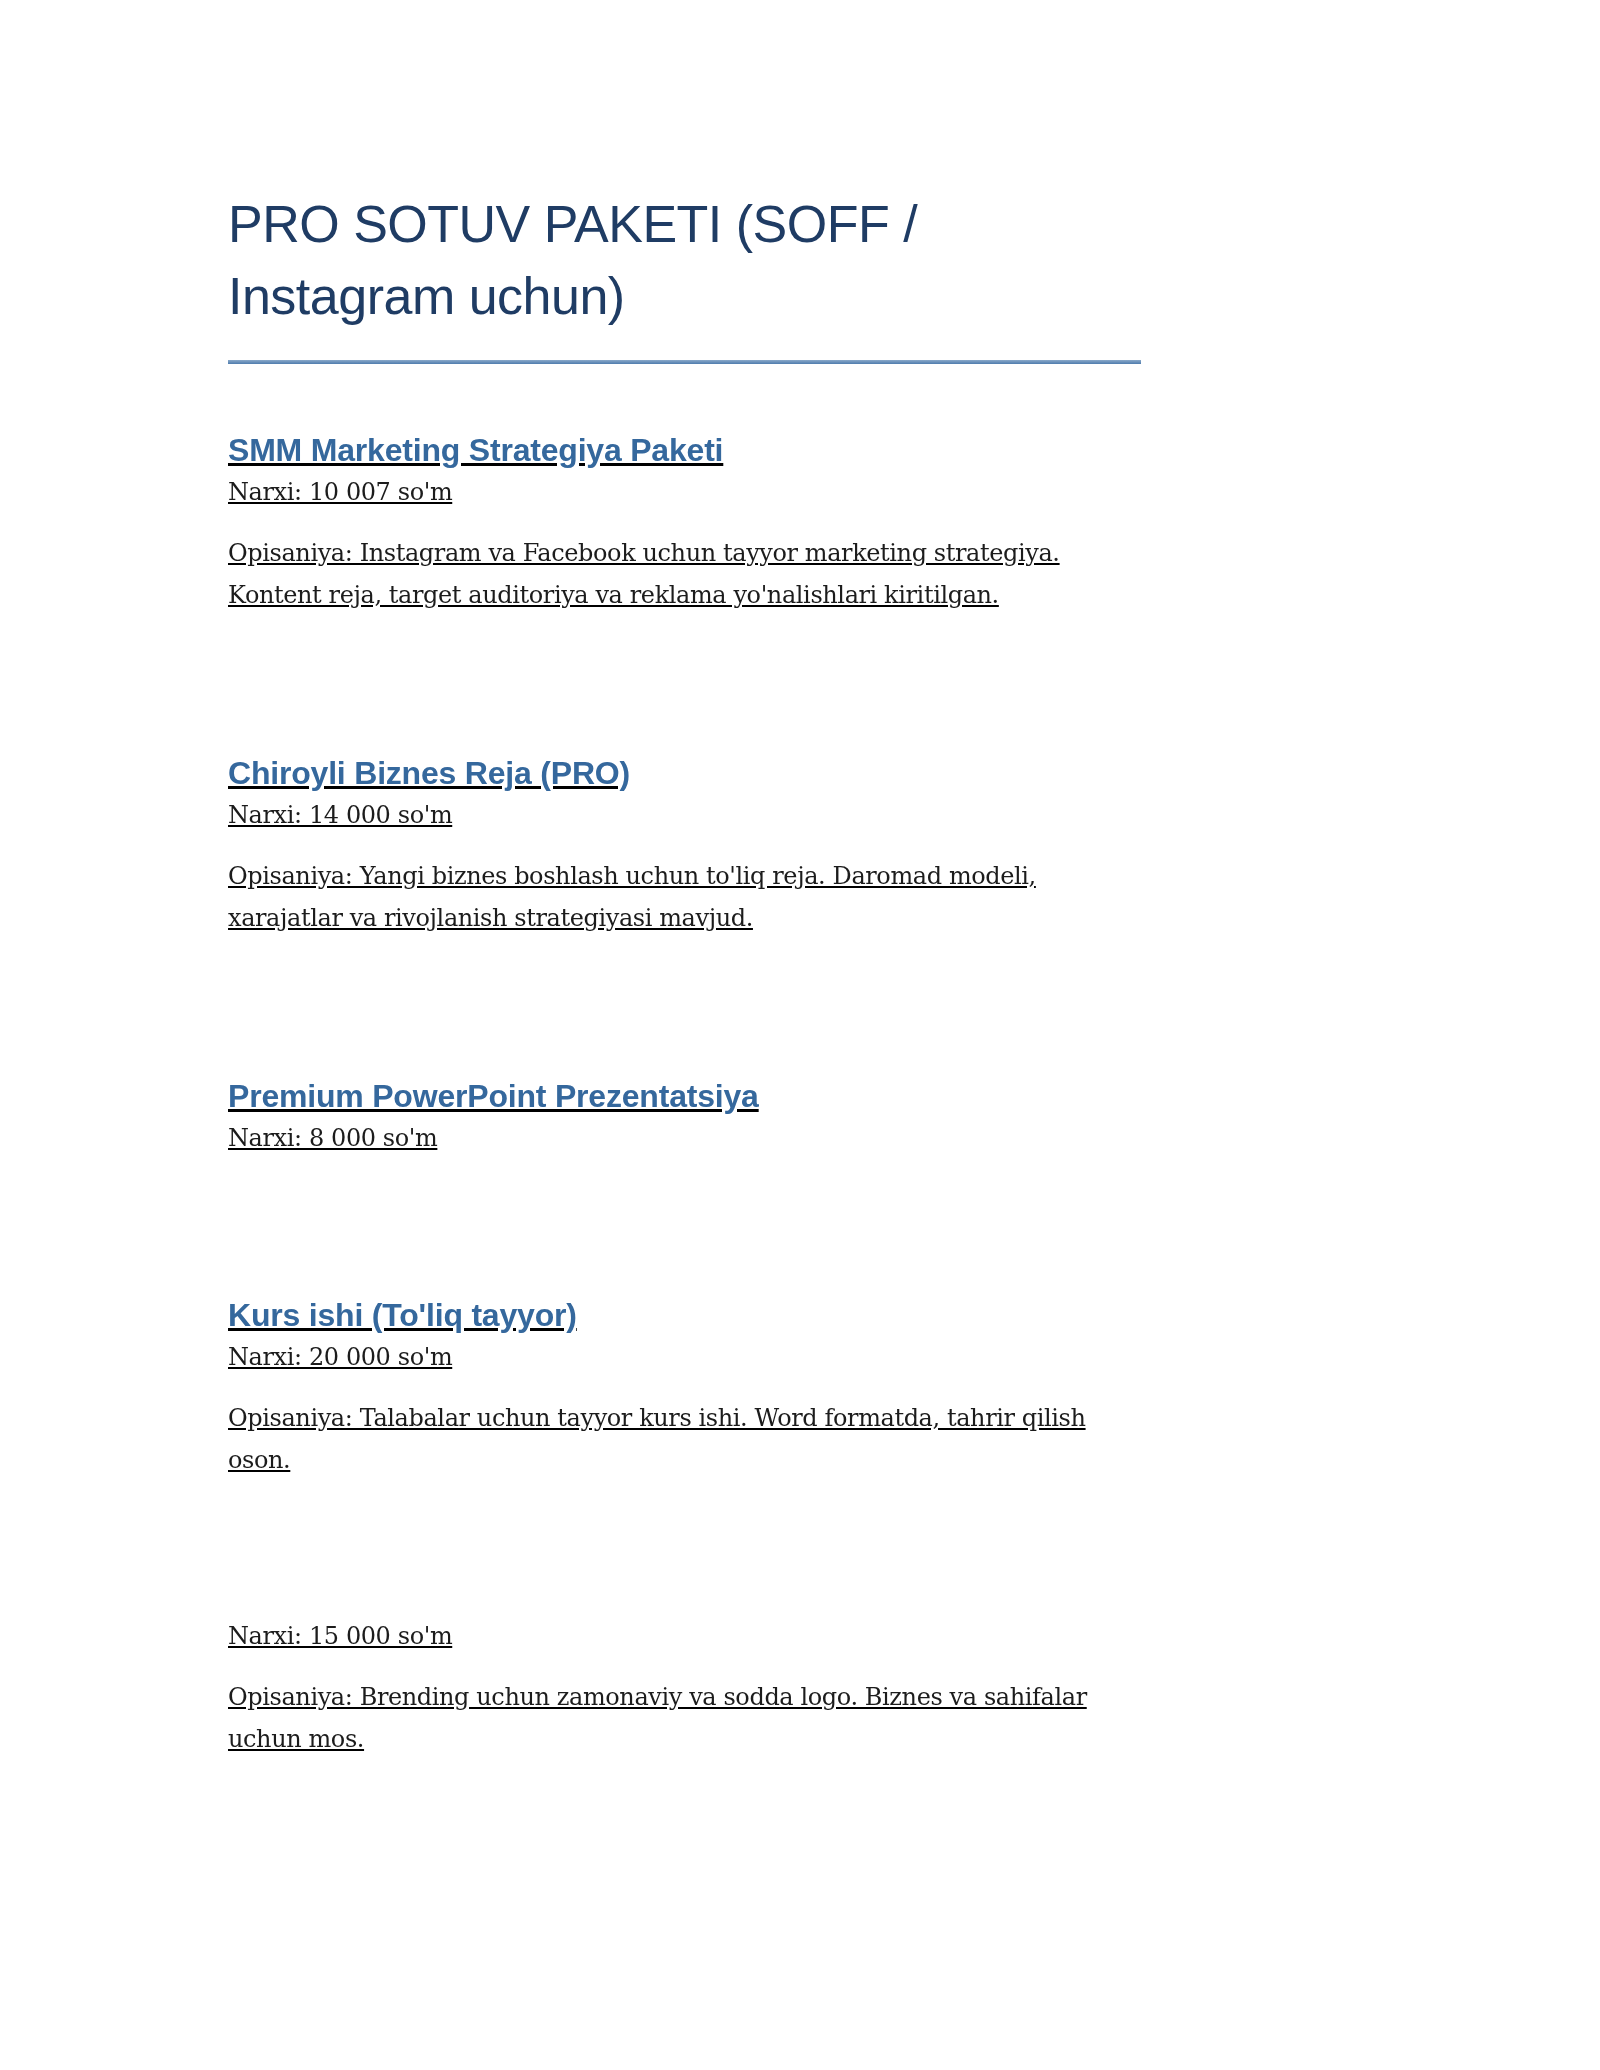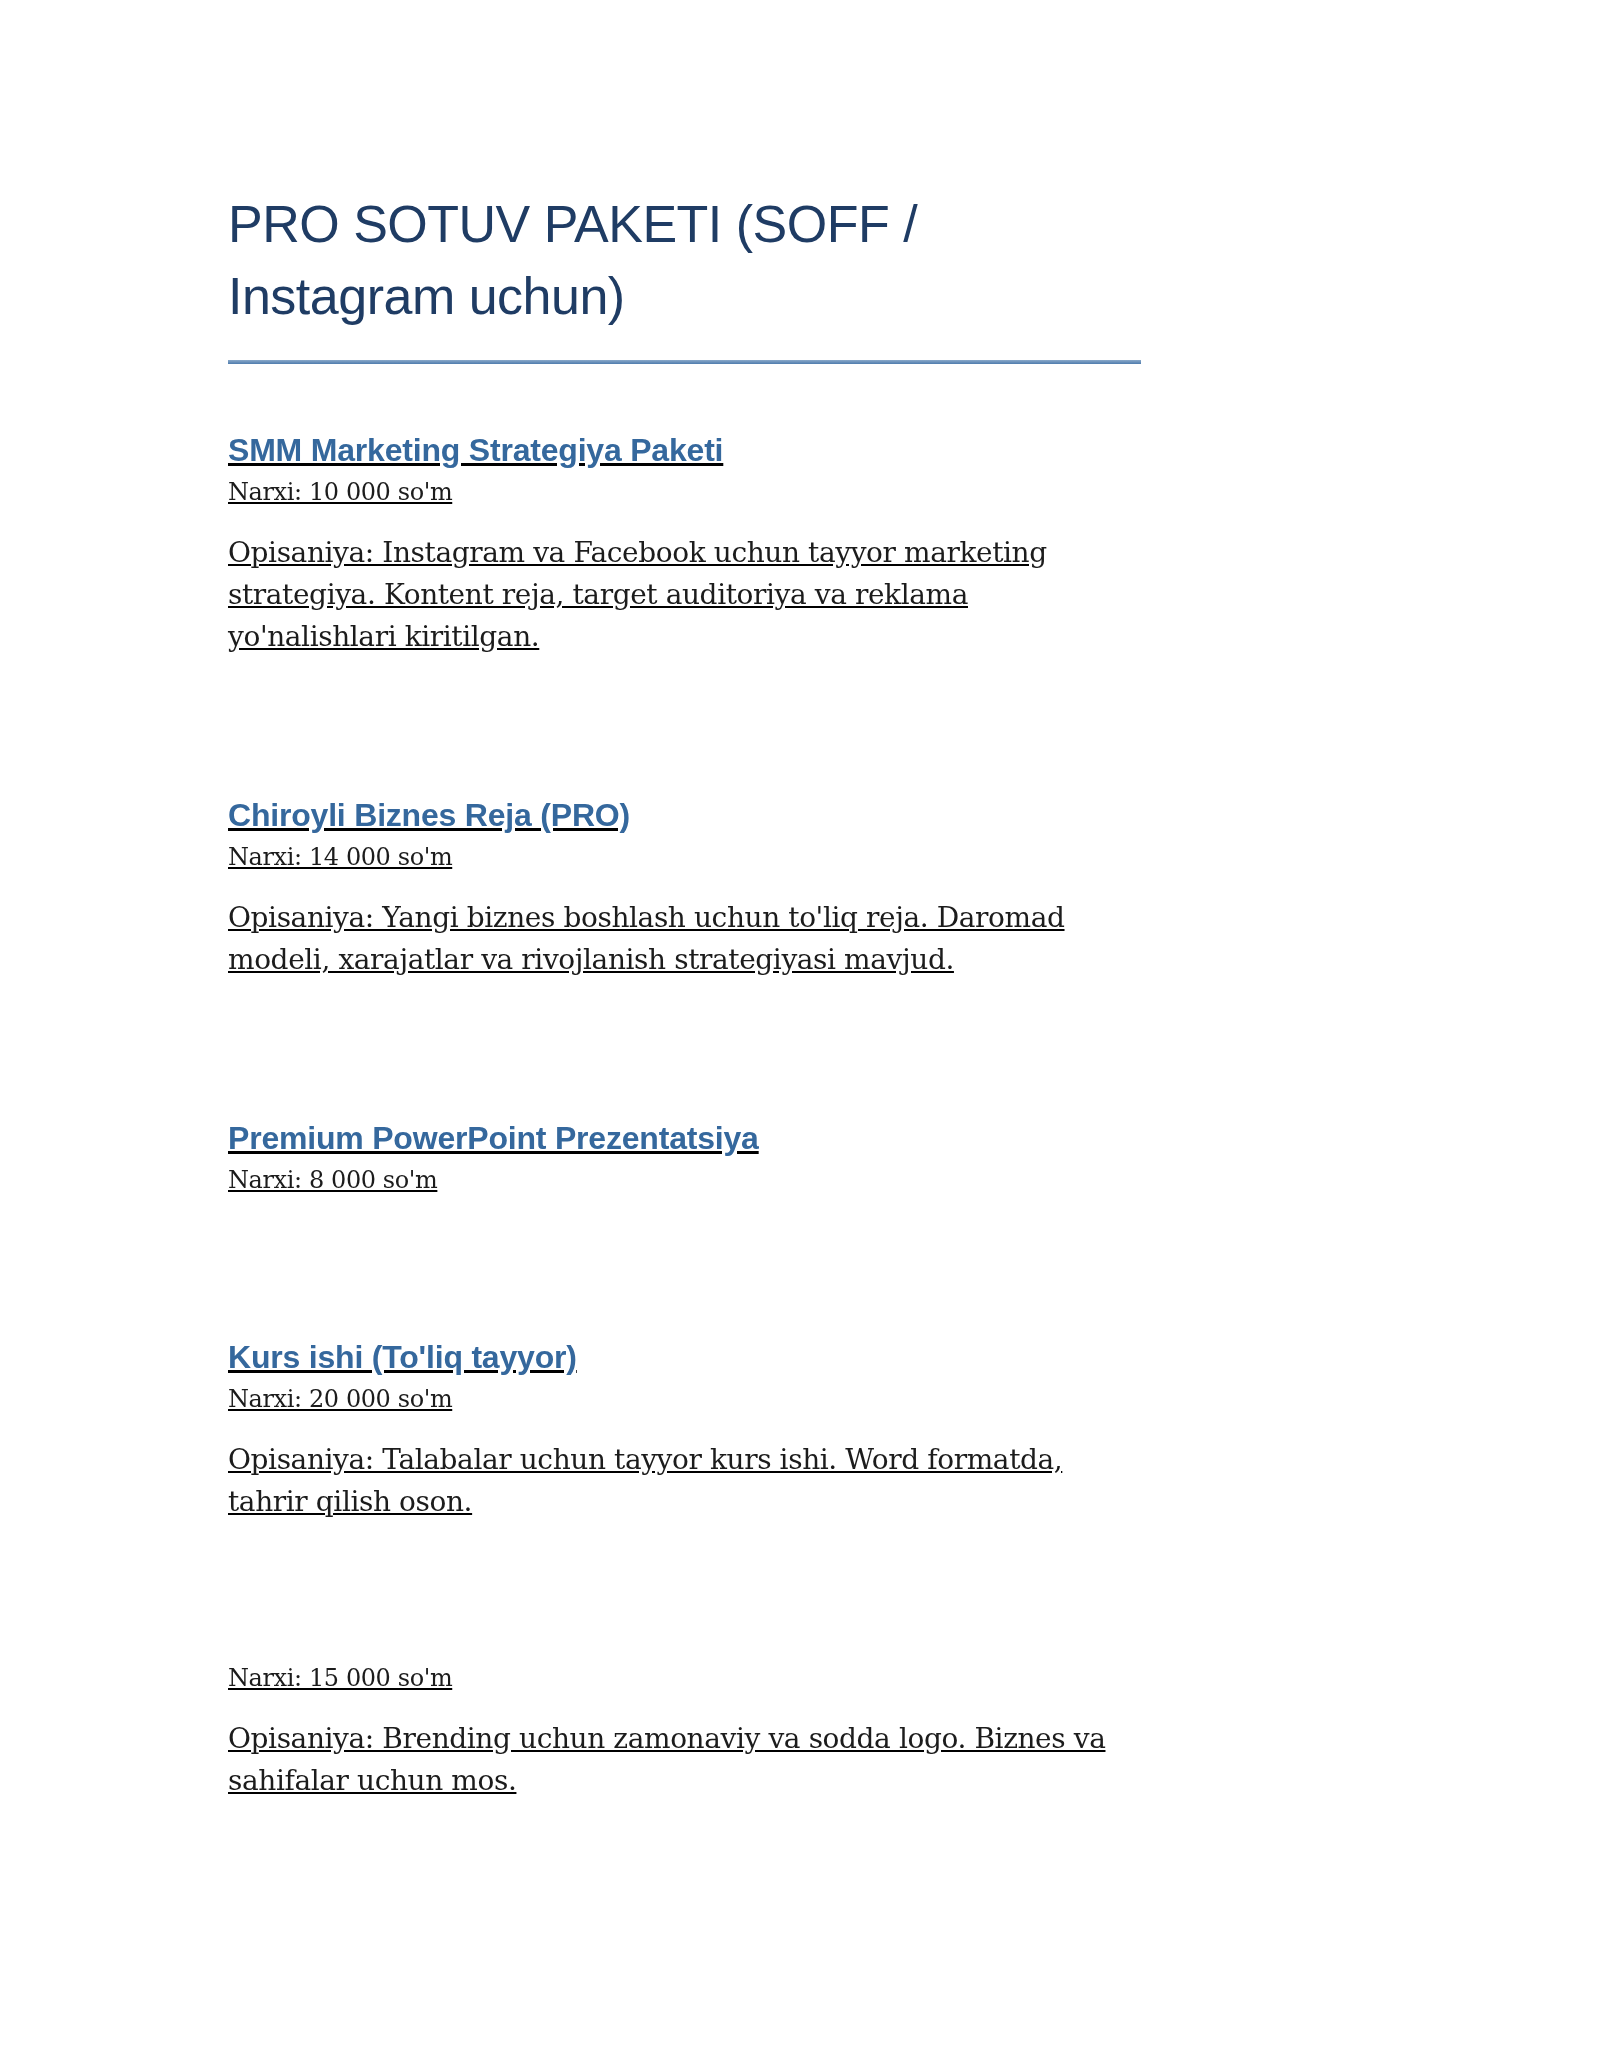--- a/index.html
+++ b/index.html
@@ -61,38 +61,38 @@
     font-family: "DejaVu Serif", serif;
     font-size: 24px;
     line-height: 40px;
     letter-spacing: -0.4px;
     color: var(--body_color);
   }
   p.product-desc {
     margin: 20px 0 0 0;
     max-width: 1170px;
     font-family: "DejaVu Serif", serif;
-    font-size: 28px;
+    font-size: 24px;
     line-height: 42px;
     letter-spacing: -0.4px;
     color: var(--body_color);
   }
 </style>
 </head>
 <body>
 
 <main class="page">
 
   <h1 class="doc-title">PRO SOTUV PAKETI (SOFF / Instagram uchun)</h1>
 
   <div class="title-rule"></div>
 
   <section class="product">
     <h2 class="product-heading">SMM Marketing Strategiya Paketi</h2>
-    <p class="product-price">Narxi: 10 000 so'm</p>
+    <p class="product-price">Narxi: 10 007 so'm</p>
     <p class="product-desc">Opisaniya: Instagram va Facebook uchun tayyor marketing strategiya. Kontent reja, target auditoriya va reklama yo'nalishlari kiritilgan.</p>
   </section>
 
   <section class="product">
     <h2 class="product-heading">Chiroyli Biznes Reja (PRO)</h2>
     <p class="product-price">Narxi: 14 000 so'm</p>
     <p class="product-desc">Opisaniya: Yangi biznes boshlash uchun to'liq reja. Daromad modeli, xarajatlar va rivojlanish strategiyasi mavjud.</p>
   </section>
 
   <section class="product">

